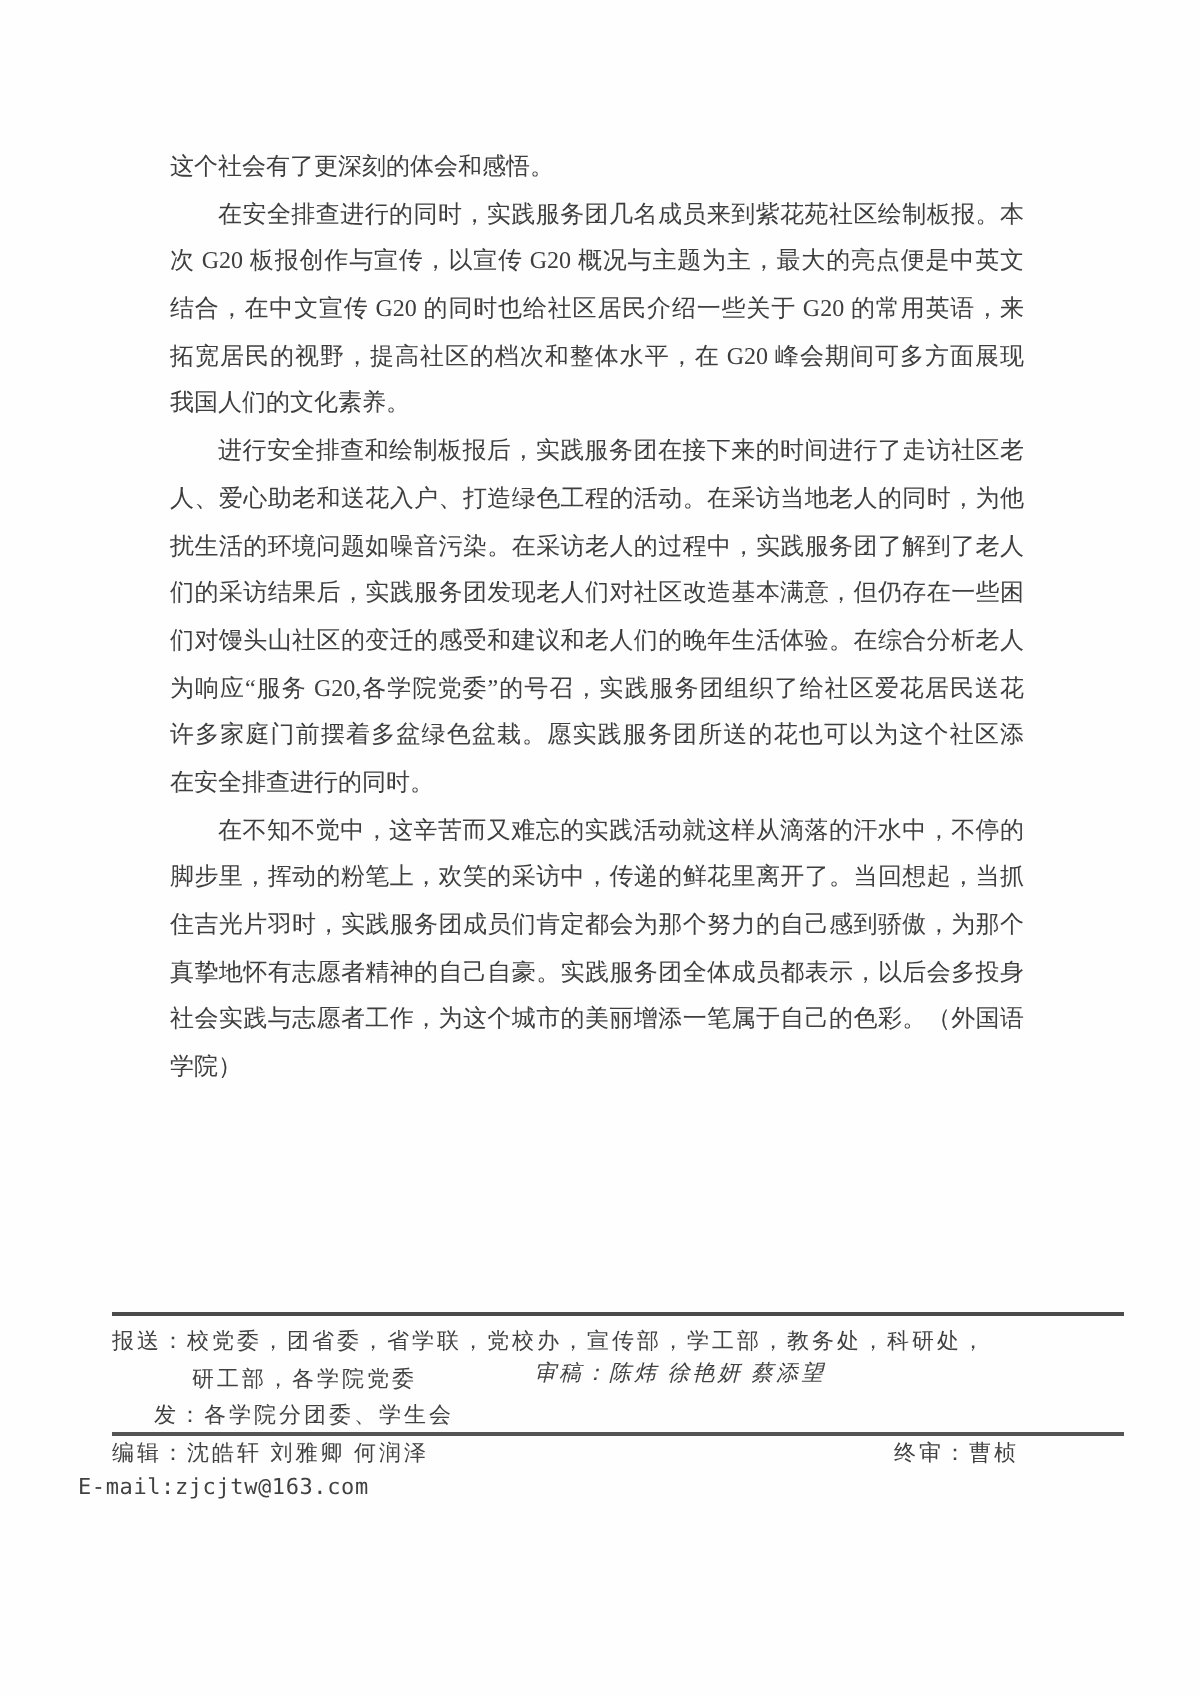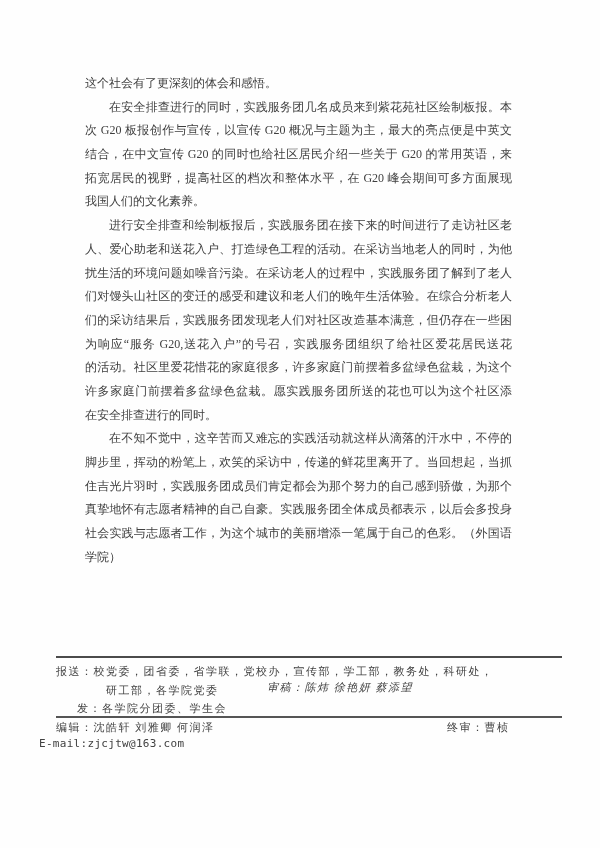--- a/index.html
+++ b/index.html
@@ -39,21 +39,21 @@
   .frow {
     position: absolute;
     font-size: 11px;
     letter-spacing: 1.5px;
     line-height: 14px;
     white-space: nowrap;
     color: #414141;
     text-align: right;
   }
   .frow-report   { left: 56px;  top: 664px; }
-  .frow-report2  { left: 106px; top: 683px; }
+  .frow-report2  { left: 96px; top: 683px; }
   .frow-dist     { left: 77px;  top: 701px; }
   .frow-editors  { left: 56px;  top: 720px; }
   .frow-review   { left: 267px; top: 680px; font-style: italic; }
   .frow-final    { left: 447px; top: 720px; }
   .frow-email {
     left: 39px; top: 737px;
     font-family: "DejaVu Sans Mono", monospace;
     letter-spacing: 0.3px;
     font-size: 11px;
   }
@@ -66,24 +66,23 @@
   <main class="body-text" id="body-root">
       <div class="line para-end">这个社会有了更深刻的体会和感悟。</div>
       <div class="line indent">在安全排查进行的同时，实践服务团几名成员来到紫花苑社区绘制板报。本</div>
       <div class="line">次 G20 板报创作与宣传，以宣传 G20 概况与主题为主，最大的亮点便是中英文</div>
       <div class="line">结合，在中文宣传 G20 的同时也给社区居民介绍一些关于 G20 的常用英语，来</div>
       <div class="line">拓宽居民的视野，提高社区的档次和整体水平，在 G20 峰会期间可多方面展现</div>
       <div class="line para-end">我国人们的文化素养。</div>
       <div class="line indent">进行安全排查和绘制板报后，实践服务团在接下来的时间进行了走访社区老</div>
       <div class="line">人、爱心助老和送花入户、打造绿色工程的活动。在采访当地老人的同时，为他</div>
       <div class="line">扰生活的环境问题如噪音污染。在采访老人的过程中，实践服务团了解到了老人</div>
+      <div class="line">们的采访结果后，实践服务团发现老人们对社区改造基本满意，但仍存在一些困</div>
       <div class="line">们对馒头山社区的变迁的感受和建议和老人们的晚年生活体验。在综合分析老人</div>
-      <div class="line">们的采访结果后，实践服务团发现老人们对社区改造基本满意，但仍存在一些困</div>
-      <div class="line">为响应“服务 G20,送花入户”的号召，实践服务团组织了给社区爱花居民送花</div>
-      <div class="line">的活动。社区里爱花惜花的家庭很多，许多家庭门前摆着多盆绿色盆栽，为这个</div>
+      <div class="line">为响应“服务 G20,各学院党委”的号召，实践服务团组织了给社区爱花居民送花</div>
       <div class="line">许多家庭门前摆着多盆绿色盆栽。愿实践服务团所送的花也可以为这个社区添</div>
       <div class="line para-end">在安全排查进行的同时。</div>
       <div class="line indent">在不知不觉中，这辛苦而又难忘的实践活动就这样从滴落的汗水中，不停的</div>
       <div class="line">脚步里，挥动的粉笔上，欢笑的采访中，传递的鲜花里离开了。当回想起，当抓</div>
       <div class="line">住吉光片羽时，实践服务团成员们肯定都会为那个努力的自己感到骄傲，为那个</div>
       <div class="line">真挚地怀有志愿者精神的自己自豪。实践服务团全体成员都表示，以后会多投身</div>
       <div class="line">社会实践与志愿者工作，为这个城市的美丽增添一笔属于自己的色彩。（外国语</div>
       <div class="line para-end">学院）</div>
     </main>
 

